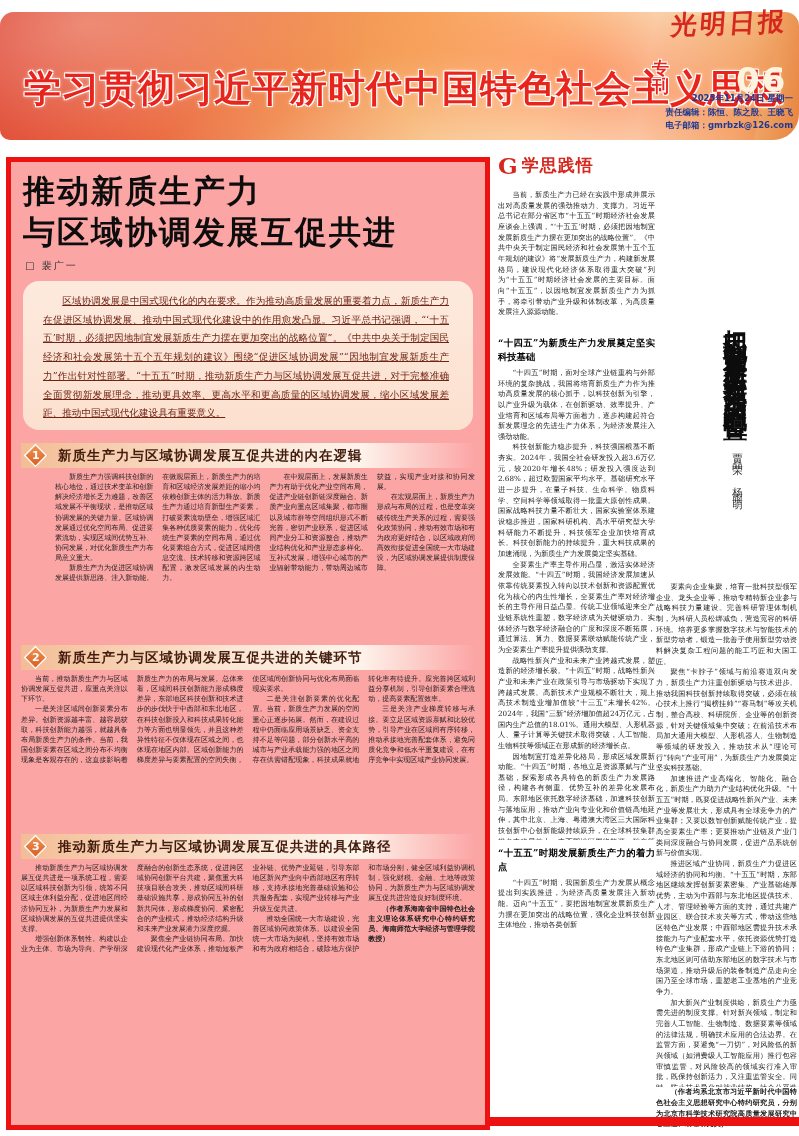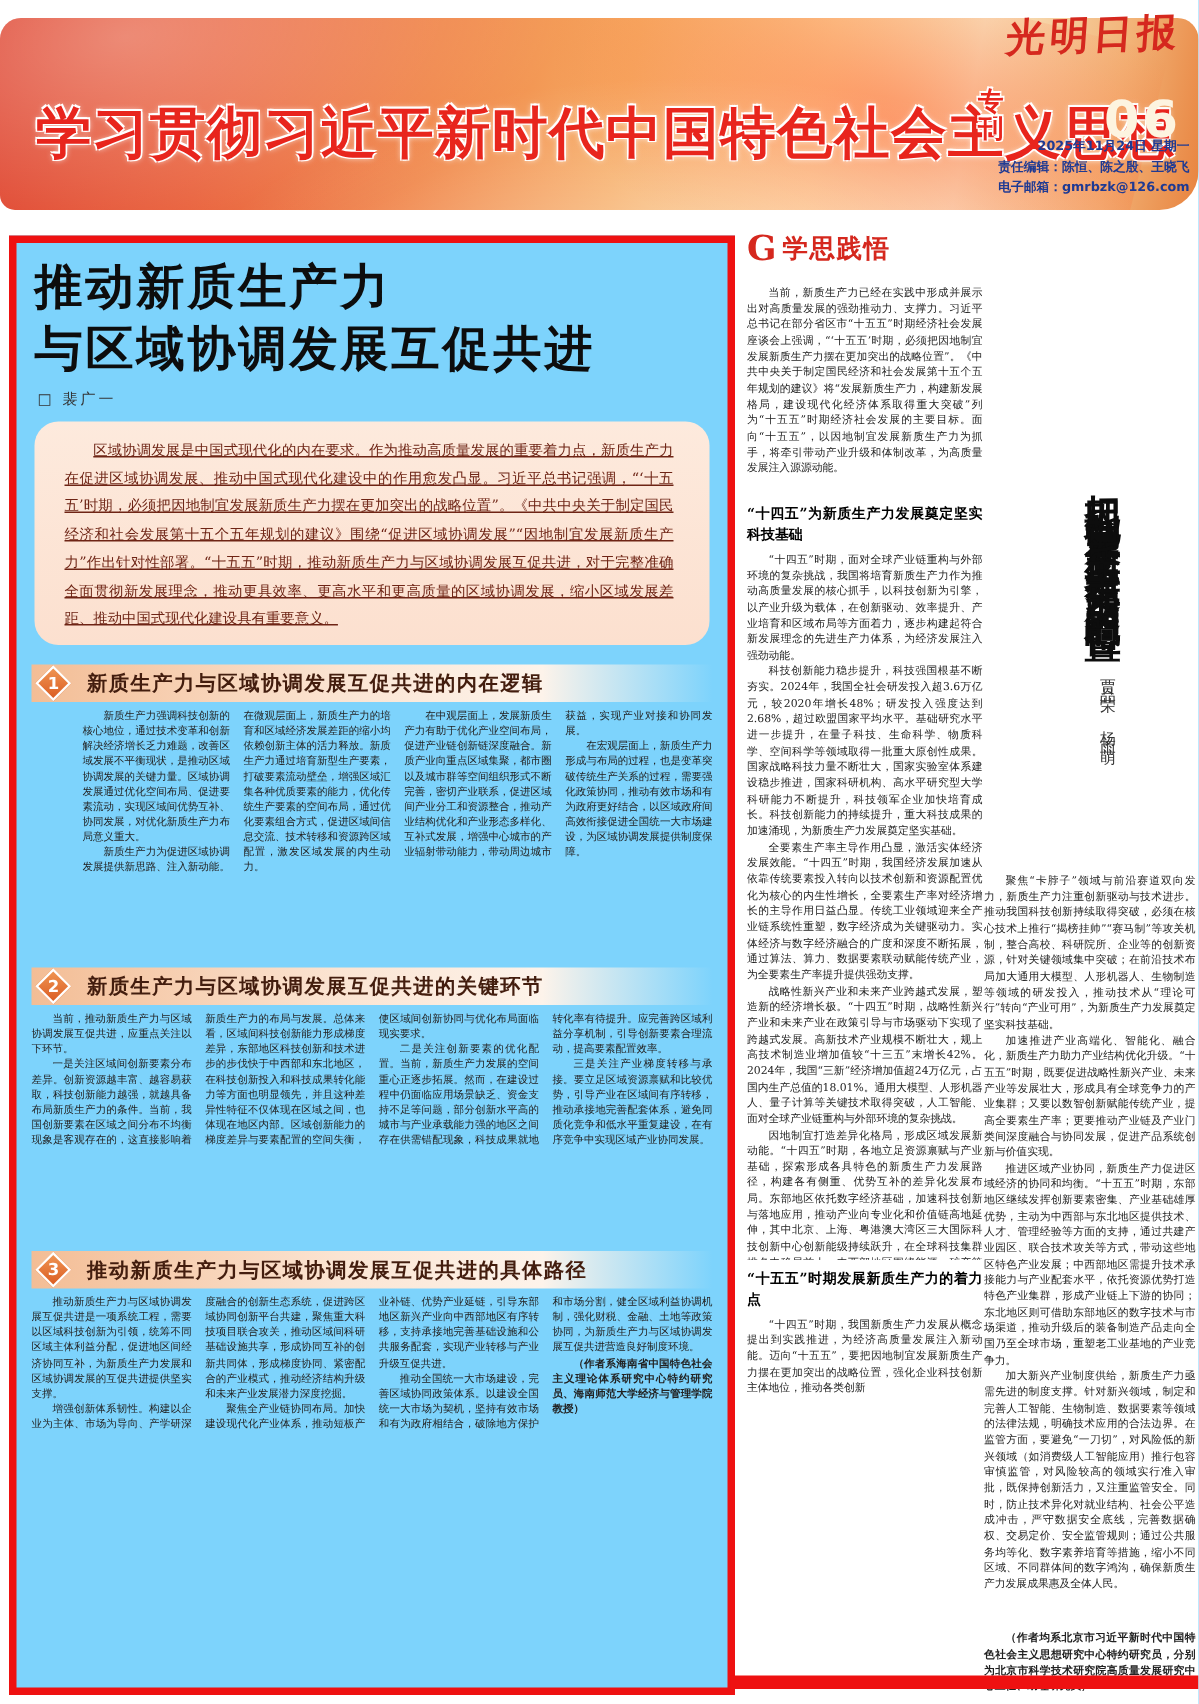--- a/index.html
+++ b/index.html
@@ -38,21 +38,21 @@
     transform:skewX(-6deg) rotate(-2deg);letter-spacing:3px;white-space:nowrap;
   }
   .mast-info{
     position:absolute;right:6px;top:92px;text-align:right;color:#1f3a93;
     font-size:8.5px;line-height:1.6;font-weight:700;
     font-family:"DejaVu Sans","Liberation Sans",sans-serif;
   }
   
   .left-art{
     position:absolute;left:6px;top:157px;width:484px;height:973px;box-sizing:border-box;
-    border:5px solid #ee1111;padding:8px 10px 6px 10px;background:#7dd3fc;
+    border:5px solid #ee1111;padding:8px 10px 6px 10px;background:#fca5a5;
     display:flex;flex-direction:column;
   }
   .art-title{font-size:32px;font-weight:900;line-height:1.22;color:#0d0d0d;letter-spacing:2px;margin:2px 0 0 2px;}
   .art-author{font-size:10px;color:#333;margin:7px 0 6px 4px;letter-spacing:2px;}
   .abstract{
     background:linear-gradient(180deg,#fdeadd 0%,#fce0cf 100%);
     border-radius:16px;padding:11px 24px 12px 20px;margin:2px 2px 10px 2px;
     font-size:9.6px;line-height:1.95;text-align:justify;color:#6e2415;text-indent:2em;
     height:126px;overflow:hidden;text-decoration:underline;
   }
@@ -185,35 +185,36 @@
     <span class="col-label">学思践悟</span>
   </div>
 
   <div class="rcol1">
     <p class="r-intro">当前，新质生产力已经在实践中形成并展示出对高质量发展的强劲推动力、支撑力。习近平总书记在部分省区市“十五五”时期经济社会发展座谈会上强调，“‘十五五’时期，必须把因地制宜发展新质生产力摆在更加突出的战略位置”。《中共中央关于制定国民经济和社会发展第十五个五年规划的建议》将“发展新质生产力，构建新发展格局，建设现代化经济体系取得重大突破”列为“十五五”时期经济社会发展的主要目标。面向“十五五”，以因地制宜发展新质生产力为抓手，将牵引带动产业升级和体制改革，为高质量发展注入源源动能。</p>
     <div class="r-subhead">“十四五”为新质生产力发展奠定坚实科技基础</div>
     <div class="r-part1">
         <p>“十四五”时期，面对全球产业链重构与外部环境的复杂挑战，我国将培育新质生产力作为推动高质量发展的核心抓手，以科技创新为引擎，以产业升级为载体，在创新驱动、效率提升、产业培育和区域布局等方面着力，逐步构建起符合新发展理念的先进生产力体系，为经济发展注入强劲动能。</p>
         <p>科技创新能力稳步提升，科技强国根基不断夯实。2024年，我国全社会研发投入超3.6万亿元，较2020年增长48%；研发投入强度达到2.68%，超过欧盟国家平均水平。基础研究水平进一步提升，在量子科技、生命科学、物质科学、空间科学等领域取得一批重大原创性成果。国家战略科技力量不断壮大，国家实验室体系建设稳步推进，国家科研机构、高水平研究型大学科研能力不断提升，科技领军企业加快培育成长。科技创新能力的持续提升，重大科技成果的加速涌现，为新质生产力发展奠定坚实基础。</p>
         <p>全要素生产率主导作用凸显，激活实体经济发展效能。“十四五”时期，我国经济发展加速从依靠传统要素投入转向以技术创新和资源配置优化为核心的内生性增长，全要素生产率对经济增长的主导作用日益凸显。传统工业领域迎来全产业链系统性重塑，数字经济成为关键驱动力。实体经济与数字经济融合的广度和深度不断拓展，通过算法、算力、数据要素联动赋能传统产业，为全要素生产率提升提供强劲支撑。</p>
-        <p>战略性新兴产业和未来产业跨越式发展，塑造新的经济增长极。“十四五”时期，战略性新兴产业和未来产业在政策引导与市场驱动下实现了跨越式发展。高新技术产业规模不断壮大，规上高技术制造业增加值较“十三五”末增长42%。2024年，我国“三新”经济增加值超24万亿元，占国内生产总值的18.01%。通用大模型、人形机器人、量子计算等关键技术取得突破，人工智能、面对全球产业链重构与外部环境的复杂挑战。</p>
+        <p>战略性新兴产业和未来产业跨越式发展，塑造新的经济增长极。“十四五”时期，战略性新兴产业和未来产业在政策引导与市场驱动下实现了跨越式发展。高新技术产业规模不断壮大，规上高技术制造业增加值较“十三五”末增长42%。2024年，我国“三新”经济增加值超24万亿元，占国内生产总值的18.01%。通用大模型、人形机器人、量子计算等关键技术取得突破，人工智能、生物科技等领域正在形成新的经济增长点。</p>
         <p>因地制宜打造差异化格局，形成区域发展新动能。“十四五”时期，各地立足资源禀赋与产业基础，探索形成各具特色的新质生产力发展路径，构建各有侧重、优势互补的差异化发展布局。东部地区依托数字经济基础，加速科技创新与落地应用，推动产业向专业化和价值链高地延伸，其中北京、上海、粤港澳大湾区三大国际科技创新中心创新能级持续跃升，在全球科技集群排名中稳居前十；中西部地区围绕能源、矿产等资源优势，发展新能源材料、绿色化工等特色产业，将资源优势转化为产业优势；东北地区聚焦装备制造升级，推动传统装备向智能装备、高端装备转型，激活老工业基地新质生产力发展活力。</p>
       </div>
     <div class="r-subhead">“十五五”时期发展新质生产力的着力点</div>
     <p class="r-part2">“十四五”时期，我国新质生产力发展从概念提出到实践推进，为经济高质量发展注入新动能。迈向“十五五”，要把因地制宜发展新质生产力摆在更加突出的战略位置，强化企业科技创新主体地位，推动各类创新</p>
   </div>
 
   <div class="vtitle">
     <div class="vline">把因地制宜发展新质生产力</div>
     <div class="vline">摆在更加突出的战略位置</div>
     <div class="vauthor">□ 贾品荣　杨雨萌</div>
   </div>
 
   <div class="rcol2">
     <div class="r-cont">
+        <p>要素向企业集聚，培育一批科技型领军企业、龙头企业等，推动专精特新企业参与战略科技力量建设。完善科研管理体制机制，为科研人员松绑减负，营造宽容的科研环境。培养更多掌握数字技术与智能技术的新型劳动者，锻造一批善于使用新型劳动资料解决复杂工程问题的能工巧匠和大国工匠。</p>
         <p>聚焦“卡脖子”领域与前沿赛道双向发力，新质生产力注重创新驱动与技术进步。推动我国科技创新持续取得突破，必须在核心技术上推行“揭榜挂帅”“赛马制”等攻关机制，整合高校、科研院所、企业等的创新资源，针对关键领域集中突破；在前沿技术布局加大通用大模型、人形机器人、生物制造等领域的研发投入，推动技术从“理论可行”转向“产业可用”，为新质生产力发展奠定坚实科技基础。</p>
         <p>加速推进产业高端化、智能化、融合化，新质生产力助力产业结构优化升级。“十五五”时期，既要促进战略性新兴产业、未来产业等发展壮大，形成具有全球竞争力的产业集群；又要以数智创新赋能传统产业，提高全要素生产率；更要推动产业链及产业门类间深度融合与协同发展，促进产品系统创新与价值实现。</p>
         <p>推进区域产业协同，新质生产力促进区域经济的协同和均衡。“十五五”时期，东部地区继续发挥创新要素密集、产业基础雄厚优势，主动为中西部与东北地区提供技术、人才、管理经验等方面的支持，通过共建产业园区、联合技术攻关等方式，带动这些地区特色产业发展；中西部地区需提升技术承接能力与产业配套水平，依托资源优势打造特色产业集群，形成产业链上下游的协同；东北地区则可借助东部地区的数字技术与市场渠道，推动升级后的装备制造产品走向全国乃至全球市场，重塑老工业基地的产业竞争力。</p>
         <p>加大新兴产业制度供给，新质生产力亟需先进的制度支撑。针对新兴领域，制定和完善人工智能、生物制造、数据要素等领域的法律法规，明确技术应用的合法边界。在监管方面，要避免“一刀切”，对风险低的新兴领域（如消费级人工智能应用）推行包容审慎监管，对风险较高的领域实行准入审批，既保持创新活力，又注重监管安全。同时，防止技术异化对就业结构、社会公平造成冲击，严守数据安全底线，完善数据确权、交易定价、安全监管规则；通过公共服务均等化、数字素养培育等措施，缩小不同区域、不同群体间的数字鸿沟，确保新质生产力发展成果惠及全体人民。</p>
       </div>
     <p class="r-footnote">（作者均系北京市习近平新时代中国特色社会主义思想研究中心特约研究员，分别为北京市科学技术研究院高质量发展研究中心主任、助理研究员）</p>
   </div>
 </div>
 
 <div class="bottom-strip"></div>

